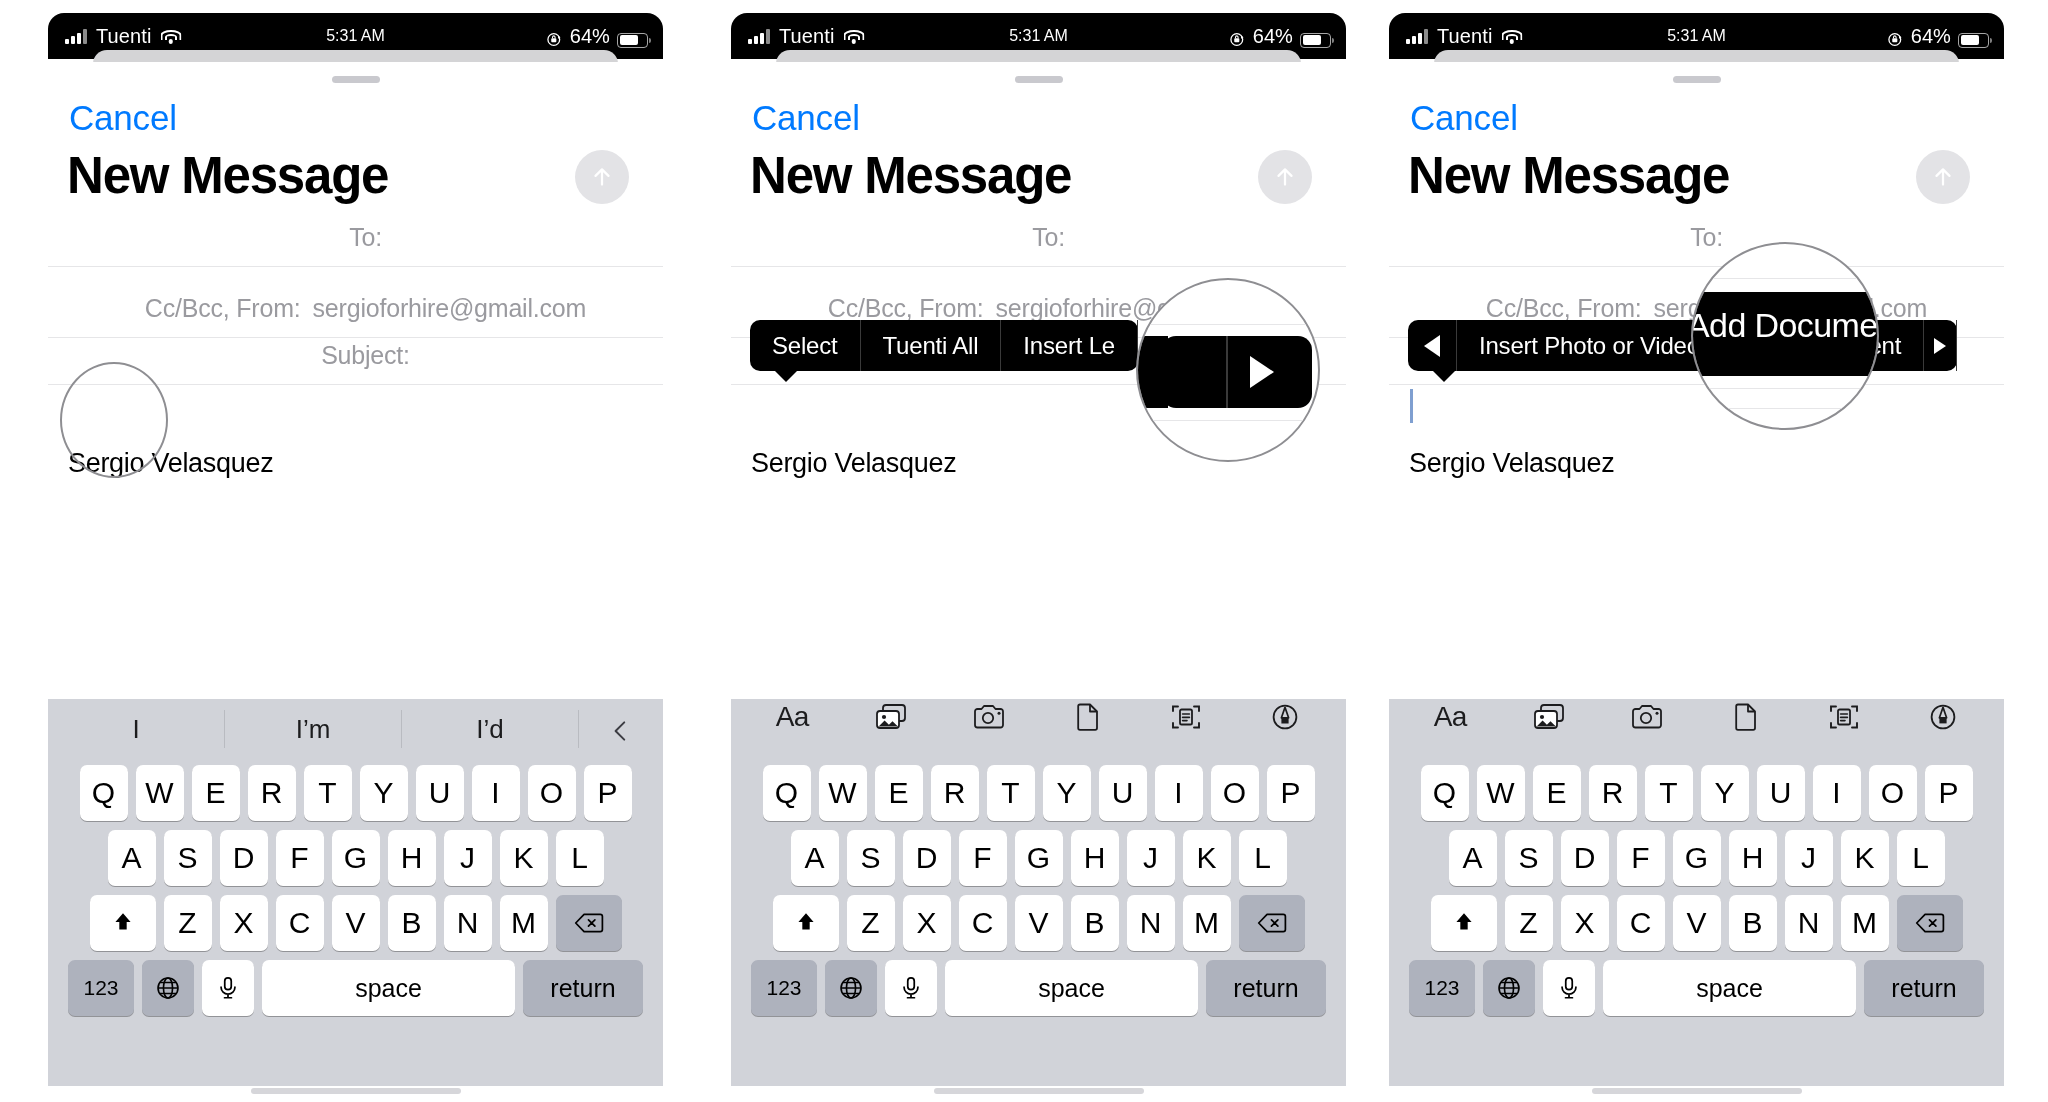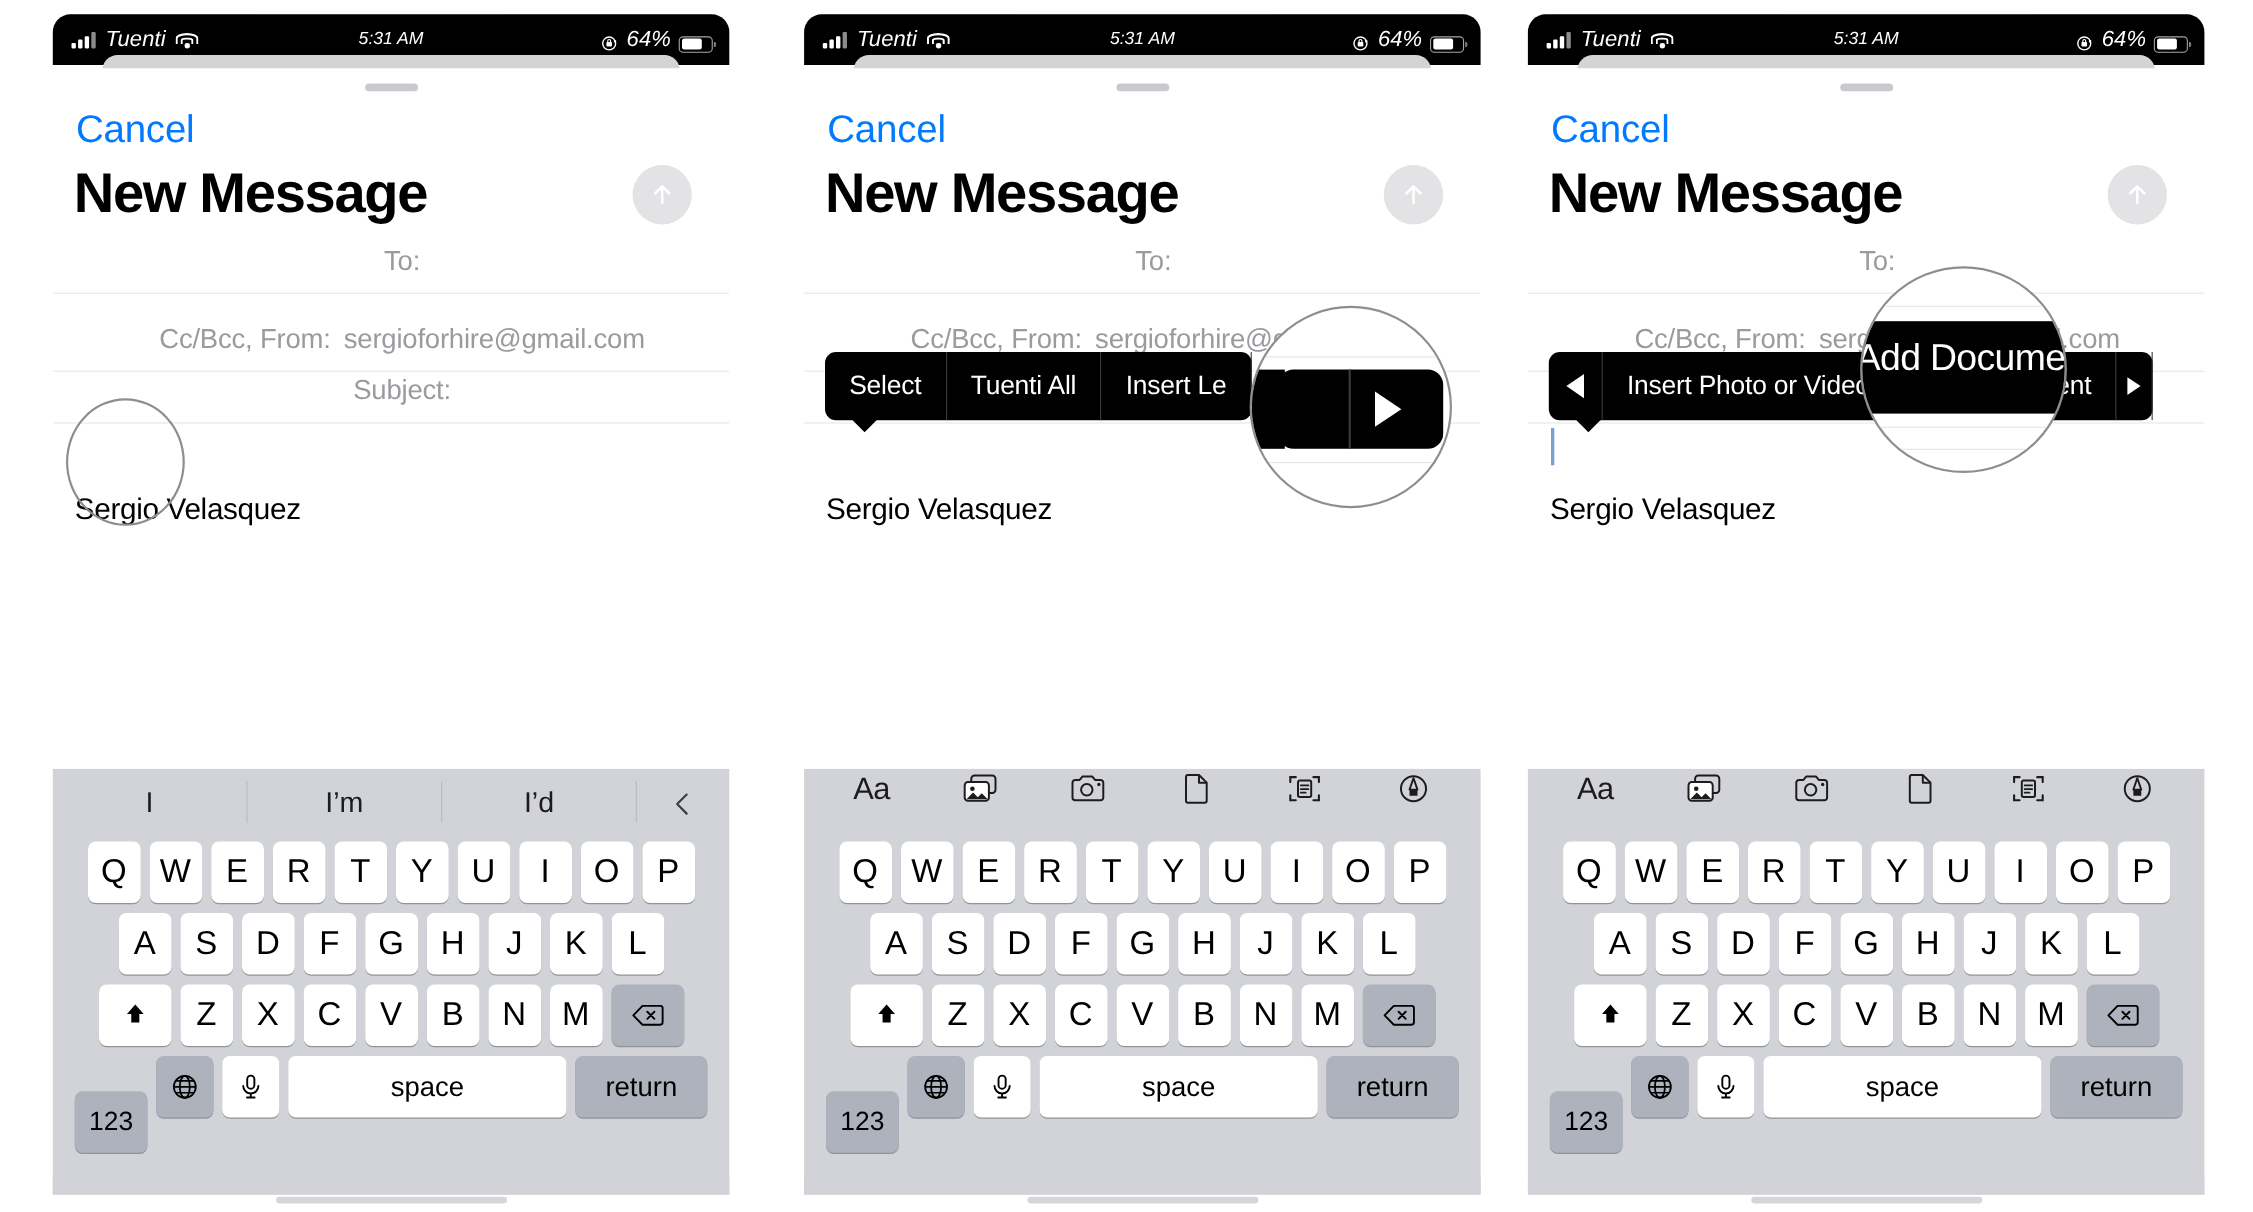--- a/index.html
+++ b/index.html
@@ -15,21 +15,21 @@
   .panel { position: absolute; top: 0; width: 615px; height: 1102px; }
   .panel-1 { left: 48px; }
   .panel-2 { left: 731px; }
   .panel-3 { left: 1389px; }
 
   
   .statusbar {
     position: absolute; left: 0; top: 13px; width: 615px; height: 46px;
     background: #000; color: #fff;
     display: flex; align-items: center;
-    border-top-left-radius: 16px; border-top-right-radius: 16px; font-style: italic;
+    border-top-left-radius: 16px; border-top-right-radius: 16px;
   }
   .sb-left { display: flex; align-items: center; gap: 9px; padding-left: 17px; }
   .sb-center { position: absolute; left: 0; right: 0; text-align: center; }
   .sb-right { position: absolute; right: 15px; display: flex; align-items: flex-end; gap: 7px; }
   .sb-text { font-size: 20px; letter-spacing: .1px; }
   .sb-time { font-size: 16px; font-weight: 400; }
 
   .bars { display: flex; align-items: flex-end; gap: 2px; height: 15px; }
   .bars i { display: block; width: 4px; background: #fff; border-radius: 1px; }
   .bars i:nth-child(1) { height: 5px; }
@@ -105,21 +105,21 @@
     position: absolute; left: 20px; top: 386px;
     font-size: 27px; color: #000; letter-spacing: -.3px;
   }
   .caret {
     position: absolute; left: 21px; top: 327px; width: 3px; height: 34px;
     background: #7f9fd0;
   }
 
   
   .ctx {
-    position: absolute; height: 62px; background: #000;
+    position: absolute; height: 51px; background: #000;
     border-radius: 10px; display: flex; align-items: stretch; z-index: 5;
   }
   .ctx-item {
     display: flex; align-items: center; justify-content: center;
     color: #fff; font-size: 24px; letter-spacing: -.2px; padding: 0 22px;
     border-right: 1px solid #3a3a3a; white-space: nowrap;
   }
   .ctx-item:last-child { border-right: none; }
   .ctx-arrow-cell { padding: 0 16px; }
   .ctx-tail {
@@ -173,21 +173,21 @@
 
   .key {
     width: 48px; height: 56px; background: #fff; border-radius: 7px;
     display: flex; align-items: center; justify-content: center;
     font-size: 30px; color: #000; box-shadow: 0 1px 0 rgba(0,0,0,.30);
   }
   .key.dark { background: #aeb2bd; }
   .key.wide { width: 66px; }
   .key.space { width: 253px; font-size: 25px; }
   .key.ret { width: 120px; font-size: 25px; }
-  .key.num { width: 66px; font-size: 24px; margin-top: 32px; }
+  .key.num { width: 66px; font-size: 21px; }
   .key.globe, .key.mic { width: 52px; }
   .key svg { width: 30px; height: 26px; }
 
   .kb-bottom {
     position: absolute; left: 0; bottom: 0; width: 615px; height: 16px; background: #d1d3d9;
   }
   .home-ind {
     position: absolute; left: 50%; transform: translateX(-50%); bottom: 8px;
     width: 210px; height: 6px; background: #d6d6da; border-radius: 3px;
   }

